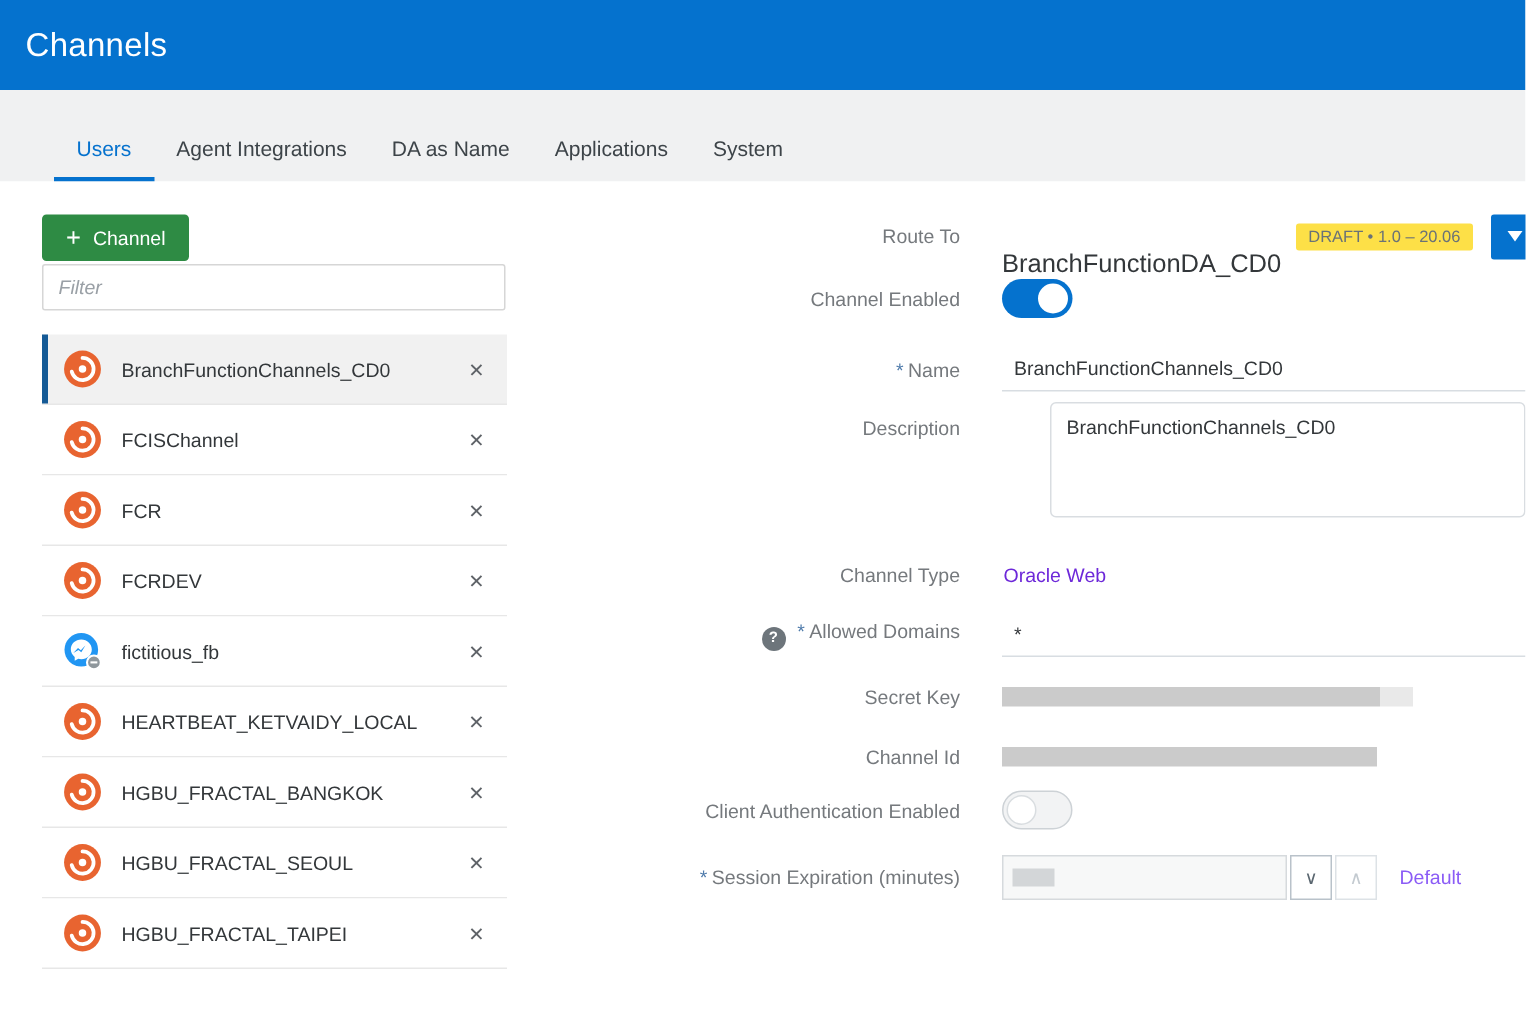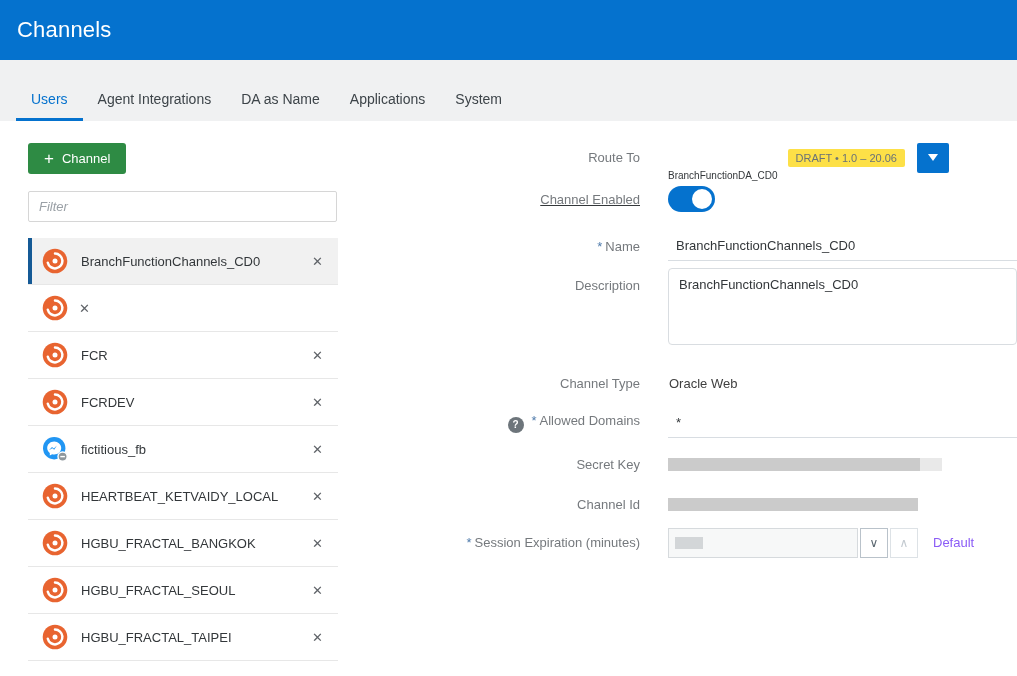--- a/index.html
+++ b/index.html
@@ -11,34 +11,34 @@
   }
   button { border:none; background:none; font-family:inherit; cursor:pointer; }
 
   
   .app-header { position:absolute; top:0; left:0; right:0; height:60px;
     background:var(--accent); display:flex; align-items:center; padding-left:17px; }
   .app-header h1 { color:#fff; font-size:22px; font-weight:400; letter-spacing:.2px; }
 
   
   .tabband { position:absolute; top:60px; left:0; right:0; height:61px;
-    background:#f0f1f2; display:flex; align-items:flex-end; padding-left:16px; }
+    background:#f0f1f2; display:flex; align-items:flex-end; padding-left:36px; }
   .tab { font-size:14px; color:#3d4449; padding:10px 15px 11px;
     border-bottom:3px solid transparent; white-space:nowrap; }
   .tab.active { color:var(--accent); border-bottom-color:var(--accent); }
 
   
   .content { position:absolute; top:121px; left:0; right:0; bottom:0; background:#fff; }
 
   
   .left-panel { position:absolute; left:16px; top:0; bottom:0; width:322px; padding-left:12px; }
   .add-btn { margin-top:22px; height:31px; padding:0 16px; background:var(--green);
     color:#fff; font-size:13px; border-radius:3px; display:inline-flex; align-items:center; gap:8px; }
   .add-btn .plus { font-size:17px; font-weight:300; line-height:1; margin-top:-1px; }
-  .filter-input { display:block; margin-top:17px; width:309px; height:31px;
+  .filter-input { display:block; margin-top:2px; width:309px; height:31px;
     border:1px solid #d6d6d6; border-radius:2px; padding:0 10px; font-size:13px;
     font-family:inherit; color:#33373a; outline:none; }
   .filter-input::placeholder { font-style:italic; color:#9aa0a6; }
   .channel-list { list-style:none; margin-top:16px; width:310px; }
   .channel-row { position:relative; height:47px; display:flex; align-items:center;
     padding:0 12px 0 14px; border-bottom:1px solid #e7e7e7; background:#fff; }
   .channel-row.selected { background:#f1f1f1; }
   .channel-row.selected::before { content:""; position:absolute; left:0; top:0; bottom:0;
     width:4px; background:var(--selbar); }
   .ch-icon { width:26px; height:26px; flex:none; display:inline-flex; }
@@ -47,48 +47,48 @@
   .ch-close { margin-left:8px; color:#5f6368; font-size:13px; line-height:1; padding:2px 3px; }
 
   
   .form-panel { position:absolute; left:440px; top:0; width:577px; }
   .frow { display:flex; align-items:center; }
   .flabel { width:200px; flex:none; text-align:right; font-size:13px; color:#75797d; }
   .fval { margin-left:28px; flex:1; min-width:0; display:flex; align-items:center; }
   .req { color:#4f7bab; margin-right:3px; }
 
   .r-route { margin-top:21px; height:31px; }
-  .route-name { font-size:10px; color:#33373a; white-space:nowrap;margin-top:36px; }
+  .route-name { font-size:17px; color:#33373a; white-space:nowrap;margin-top:36px; }
   .badge { margin-left:10px; background:#fde047; color:#6a7277; font-size:11px;
     padding:3px 8px; border-radius:2px; white-space:nowrap; }
   .dd-btn { margin-left:12px; width:32px; height:30px; background:var(--accent);
     border-radius:2px; display:inline-flex; align-items:center; justify-content:center; flex:none; }
   .tri { width:0; height:0; border-left:5px solid transparent; border-right:5px solid transparent;
     border-top:7px solid #fff; }
 
-  .r-enabled { margin-top:12px; height:28px;text-decoration:underline; }
+  .r-enabled { margin-top:12px; height:28px; }
   .toggle { position:relative; width:47px; height:26px; border-radius:13px; flex:none; cursor:pointer; }
   .toggle.on { background:var(--accent); }
   .toggle.on .knob { position:absolute; right:3px; top:3px; width:20px; height:20px;
     border-radius:50%; background:#fff; }
   .toggle.off { background:#f2f3f4; border:1px solid #cdd2d6; }
   .toggle.off .knob { position:absolute; left:2px; top:2px; width:20px; height:20px;
     border-radius:50%; background:#fff; border:1px solid #d9dde0; }
 
   .r-name { margin-top:18px; height:30px; }
   .line-input { width:100%; height:30px; border:none; border-bottom:1px solid #d8dde2;
     font-size:13px; font-family:inherit; color:#33373a; padding:0 8px; outline:none; background:#fff; }
 
-  .r-desc { margin-top:7px; align-items:flex-start; }
+  .r-desc { margin-top:7px; align-items:flex-start;gap:32px; }
   .r-desc .flabel { margin-top:10px; }
   .desc-area { width:100%; height:77px; border:1px solid #d9dde1; border-radius:4px;
     font-size:13px; font-family:inherit; color:#33373a; padding:8px 10px; resize:none; outline:none; }
 
   .r-type { margin-top:25px; height:26px; }
-  .static-val { font-size:13px; color:#404040; padding-left:1px; }
+  .static-val { font-size:13px; color:#6d28d9; padding-left:1px; }
 
   .r-domains { margin-top:12px; height:30px;align-items:center; }
   .help-icon { display:inline-block; width:16px; height:16px; border-radius:50%;
     background:#6d757b; color:#fff; font-size:10px; font-weight:bold; line-height:16px;
     text-align:center; margin-right:8px; vertical-align:-3px; }
 
   .r-secret { margin-top:18px; height:16px; }
   .r-chid  { margin-top:24px; height:16px;justify-content:flex-end; }
   .redact-bar { height:13px; background:var(--redact); }
   .redact-main { width:252px; }
@@ -143,20 +143,21 @@
           <span class="ch-close">✕</span>
         </li>
         <li class="channel-row">
           <span class="ch-icon">
             <svg viewBox="0 0 26 26" width="26" height="26">
               <circle cx="13" cy="13" r="12.3" fill="#E86430"></circle>
               <path d="M13 5.6a7.4 7.4 0 1 1-7.2 9.1" fill="none" stroke="#fff" stroke-width="2.5" stroke-linecap="round"></path>
               <circle cx="13" cy="13" r="2.5" fill="#fff"></circle>
             </svg>
           </span>
+          <span class="ch-label">FCISChannel</span>
           <span class="ch-close">✕</span>
         </li>
         <li class="channel-row">
           <span class="ch-icon">
             <svg viewBox="0 0 26 26" width="26" height="26">
               <circle cx="13" cy="13" r="12.3" fill="#E86430"></circle>
               <path d="M13 5.6a7.4 7.4 0 1 1-7.2 9.1" fill="none" stroke="#fff" stroke-width="2.5" stroke-linecap="round"></path>
               <circle cx="13" cy="13" r="2.5" fill="#fff"></circle>
             </svg>
           </span>
@@ -308,20 +309,30 @@
 
     <div class="frow r-chid">
       <div class="flabel">
         <span>Channel Id</span>
       </div>
       <div class="fval">
         <span class="redact-bar redact-chid"></span>
       </div>
     </div>
 
+    <div class="frow r-auth">
+      <div class="flabel">
+        <span>Client Authentication Enabled</span>
+      </div>
+      <div class="fval">
+        <div class="toggle off">
+            <span class="knob"></span>
+          </div>
+      </div>
+    </div>
 
     <div class="frow r-session">
       <div class="flabel">
         <span class="req">*</span><span>Session Expiration (minutes)</span>
       </div>
       <div class="fval">
         <div class="num-input">
           <span class="mini-redact"></span>
         </div>
         <button class="step-btn down">∨</button>

